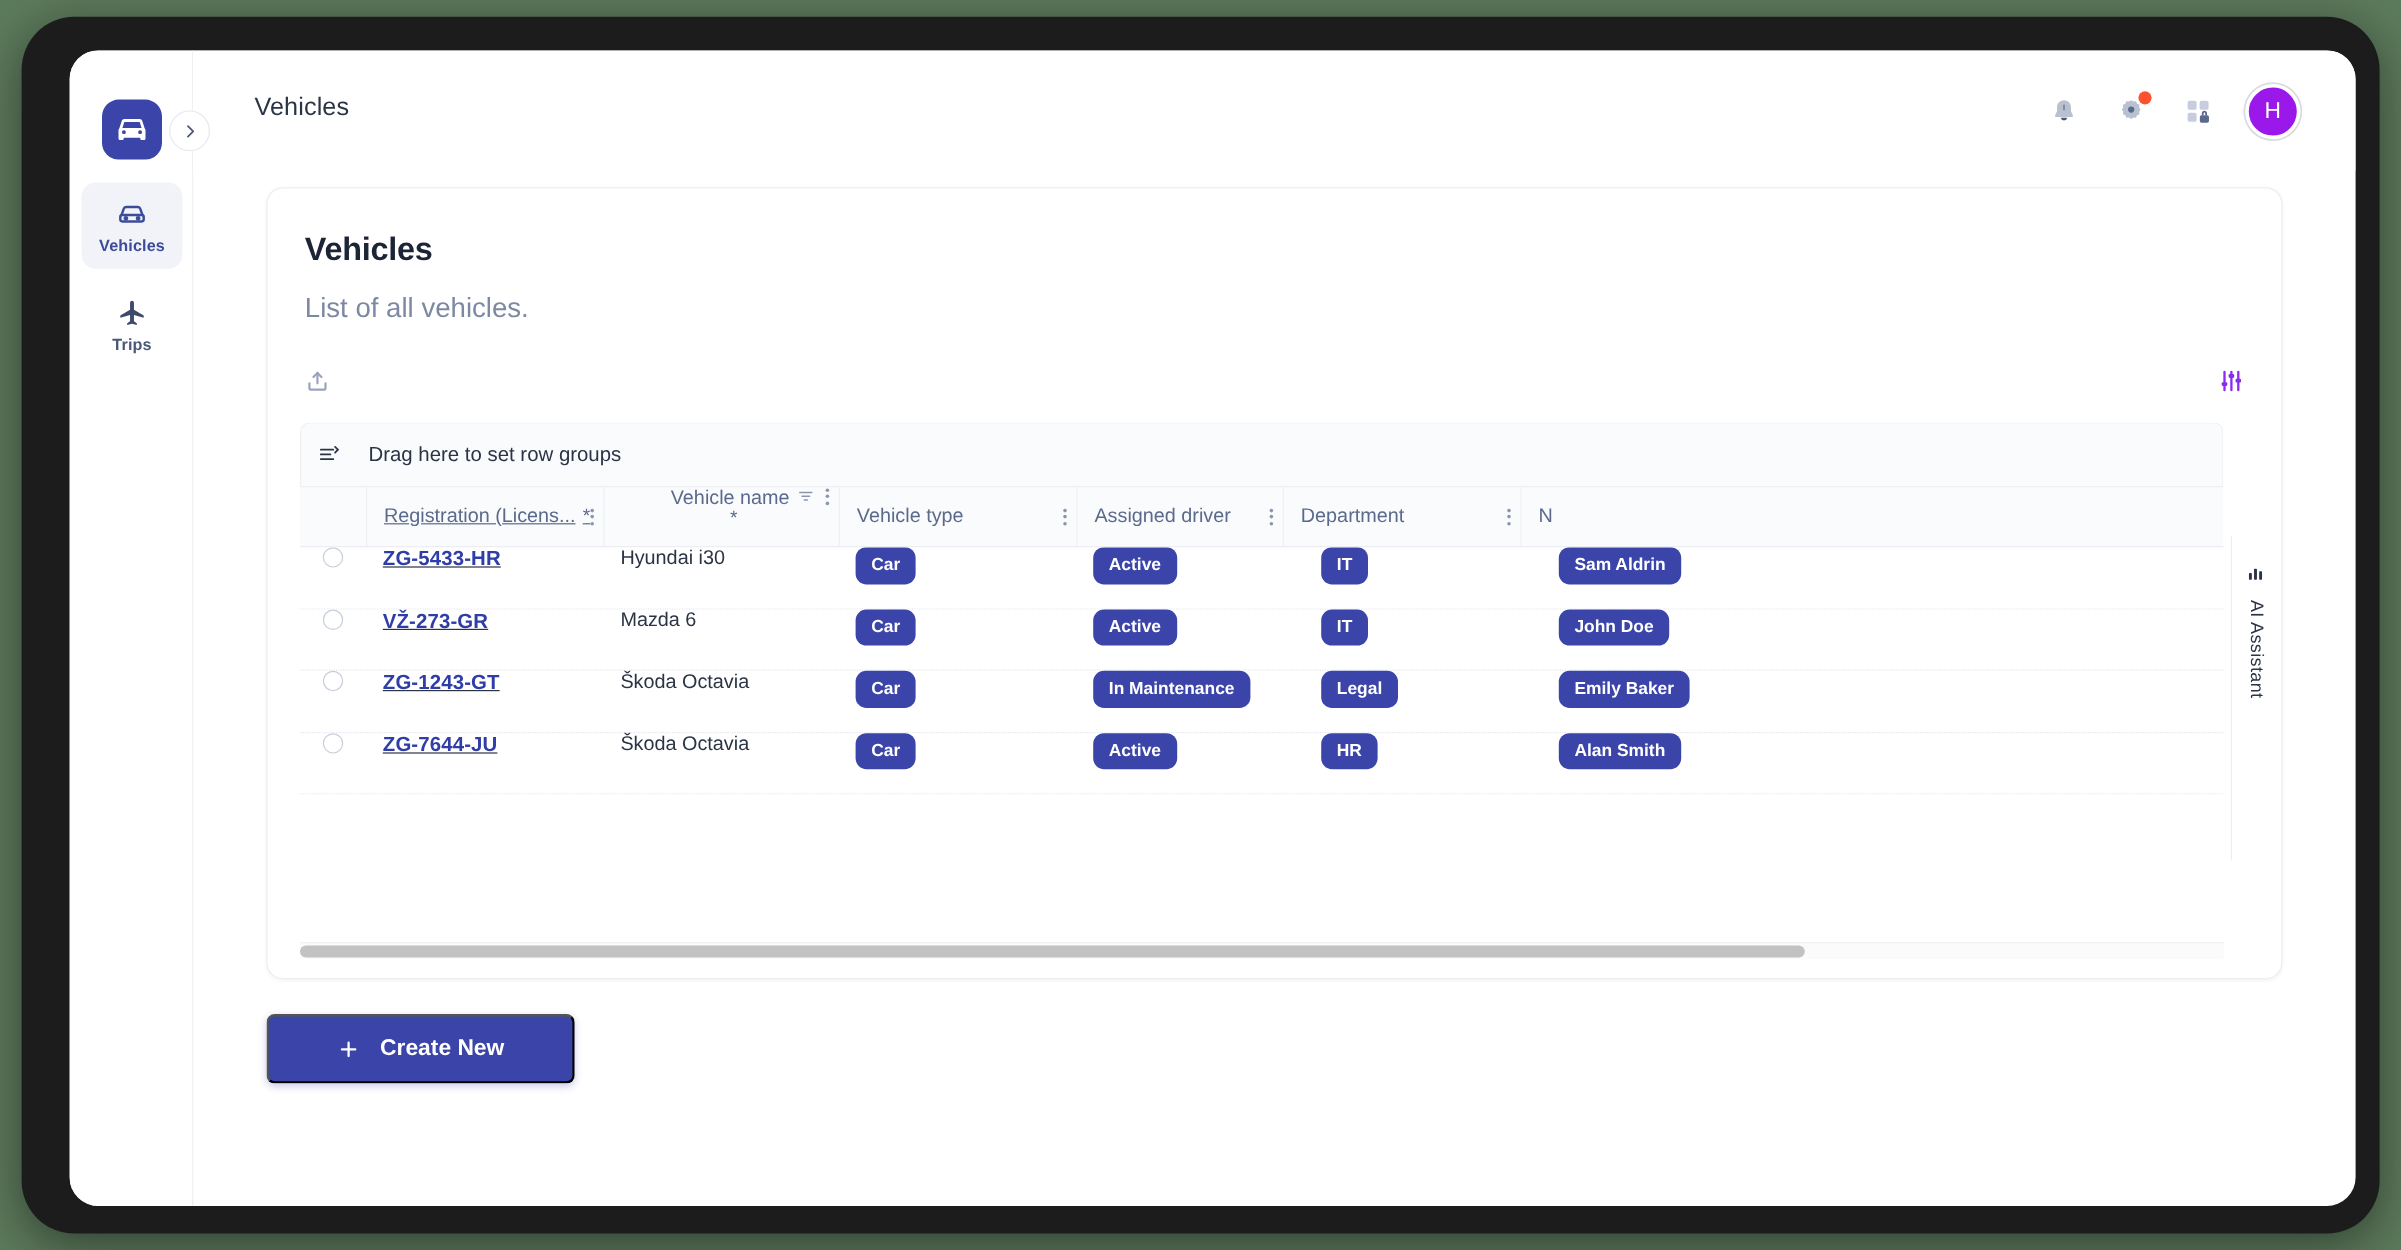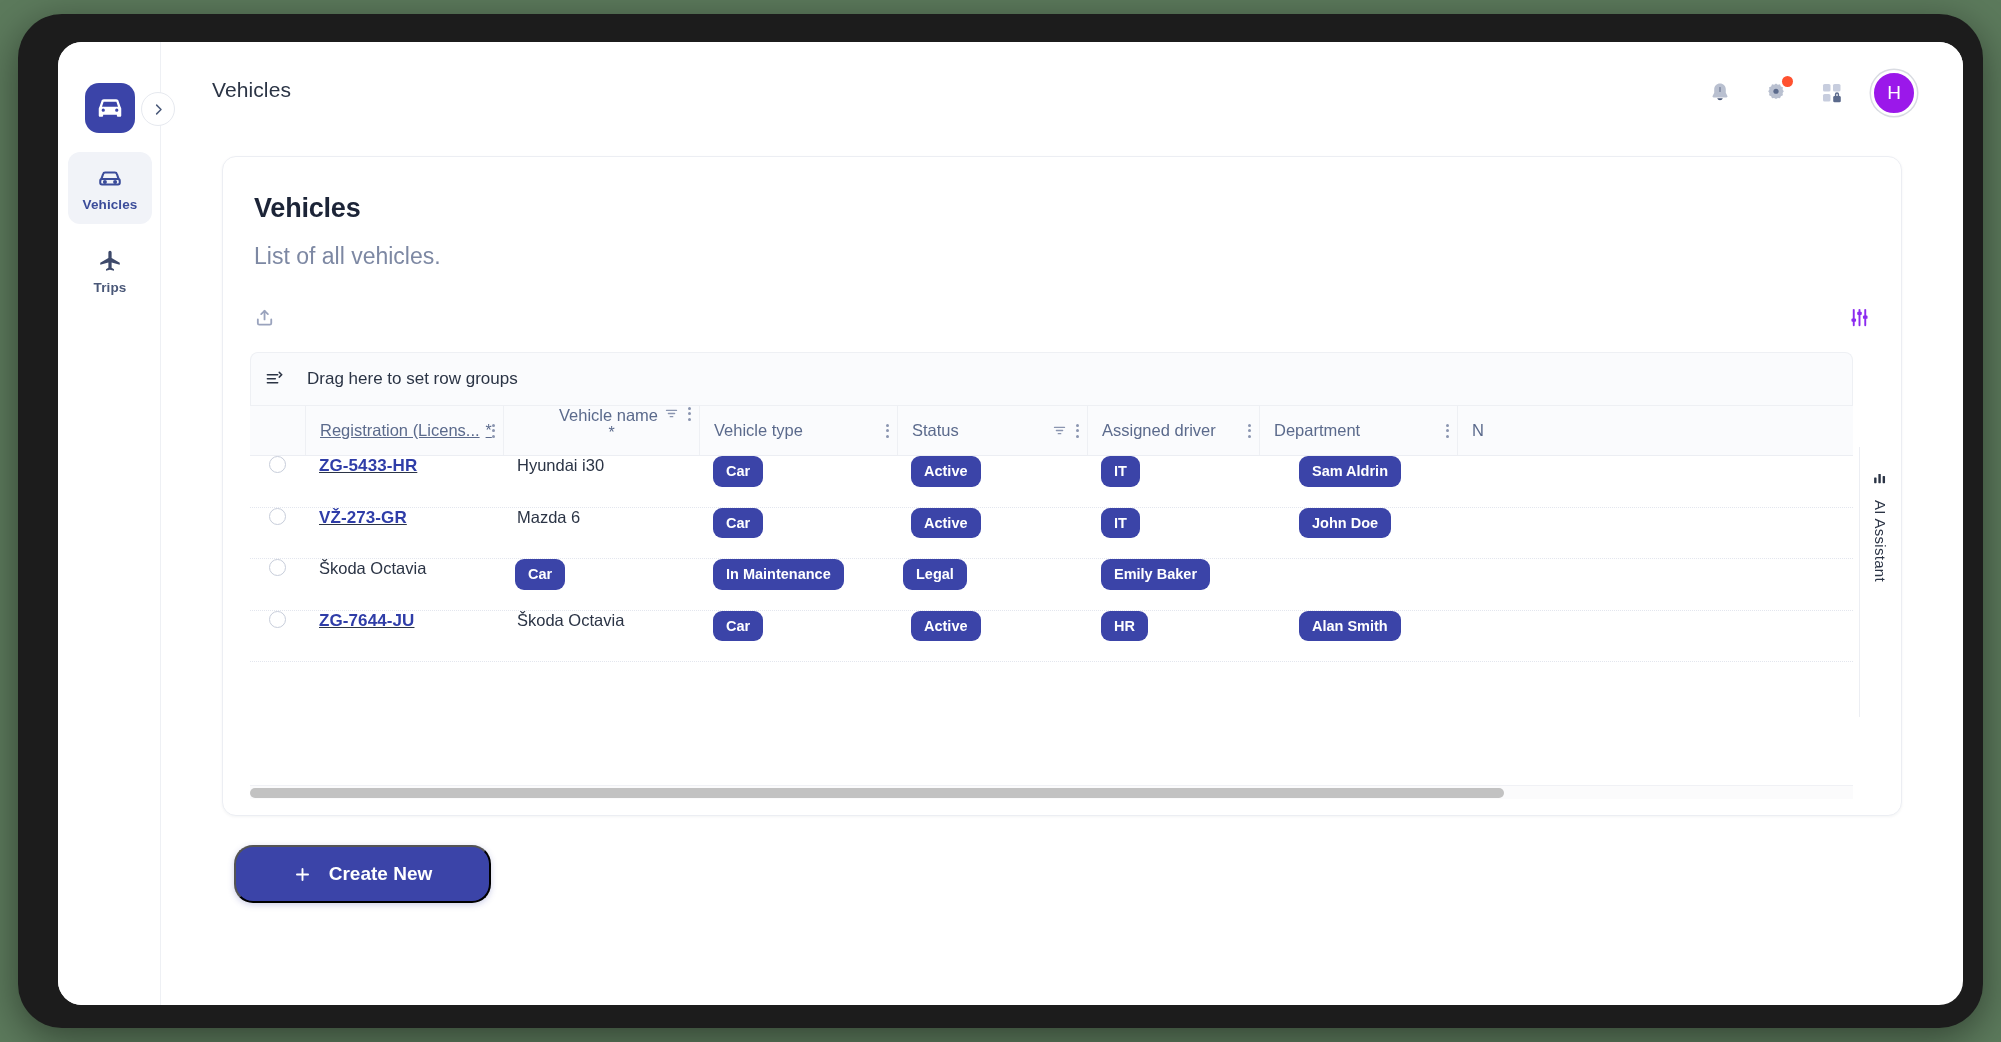--- a/index.html
+++ b/index.html
@@ -354,31 +354,30 @@
     color: #2b3445;
     letter-spacing: .3px;
   }
 
   
   #create-new {
     position: absolute;
     left: 164px; top: 803px;
     width: 257px; height: 58px;
     background: #3b44a8;
-    border-radius: 19px;
+    border-radius: 7px;
     color: #fff;
     font-size: 19px;
     font-weight: 700;
     display: flex;
     align-items: center;
     justify-content: center;
     gap: 17px;
     cursor: pointer;
     box-shadow: 0 2px 6px rgba(59,68,168,.25);
-    margin-left: 12px;
   }
 </style>
 </head>
 <body>
 
 <div id="device-frame">
   <div id="app-window">
 
     <nav id="sidebar">
 
@@ -520,35 +519,20 @@
             <span class="htext">Vehicle type</span>
             <span class="hcell-tools">
               <span class="kebab">
                   <i></i>
                   <i></i>
                   <i></i>
                 </span>
             </span>
           </div>
 
-          <div class="hcell col-stat">
-            <span class="htext">Status</span>
-            <span class="hcell-tools">
-              <svg width="15" height="15" viewBox="0 0 24 24" stroke="#8a95b0" stroke-width="2.1" stroke-linecap="round">
-                <line x1="4" y1="7" x2="20" y2="7"></line>
-                <line x1="7" y1="12" x2="17" y2="12"></line>
-                <line x1="10" y1="17" x2="14" y2="17"></line>
-              </svg>
-              <span class="kebab">
-                  <i></i>
-                  <i></i>
-                  <i></i>
-                </span>
-            </span>
-          </div>
 
           <div class="hcell col-driv">
             <span class="htext">Assigned driver</span>
             <span class="hcell-tools">
               <span class="kebab">
                   <i></i>
                   <i></i>
                   <i></i>
                 </span>
             </span>
@@ -614,20 +598,23 @@
             </div>
             <div class="gcell col-driv">
               <span class="chip">John Doe</span>
             </div>
             <div class="gcell col-more"></div>
           </div>
 
           <div class="grow">
             <div class="gcell col-sel">
               <span class="radio"></span>
+            </div>
+            <div class="gcell col-reg">
+              <span class="reg-link">ZG-1243-GT</span>
             </div>
             <div class="gcell col-name">Škoda Octavia</div>
             <div class="gcell col-type">
               <span class="chip">Car</span>
             </div>
             <div class="gcell col-stat">
               <span class="chip">In Maintenance</span>
             </div>
             <div class="gcell col-dept">
               <span class="chip">Legal</span>

